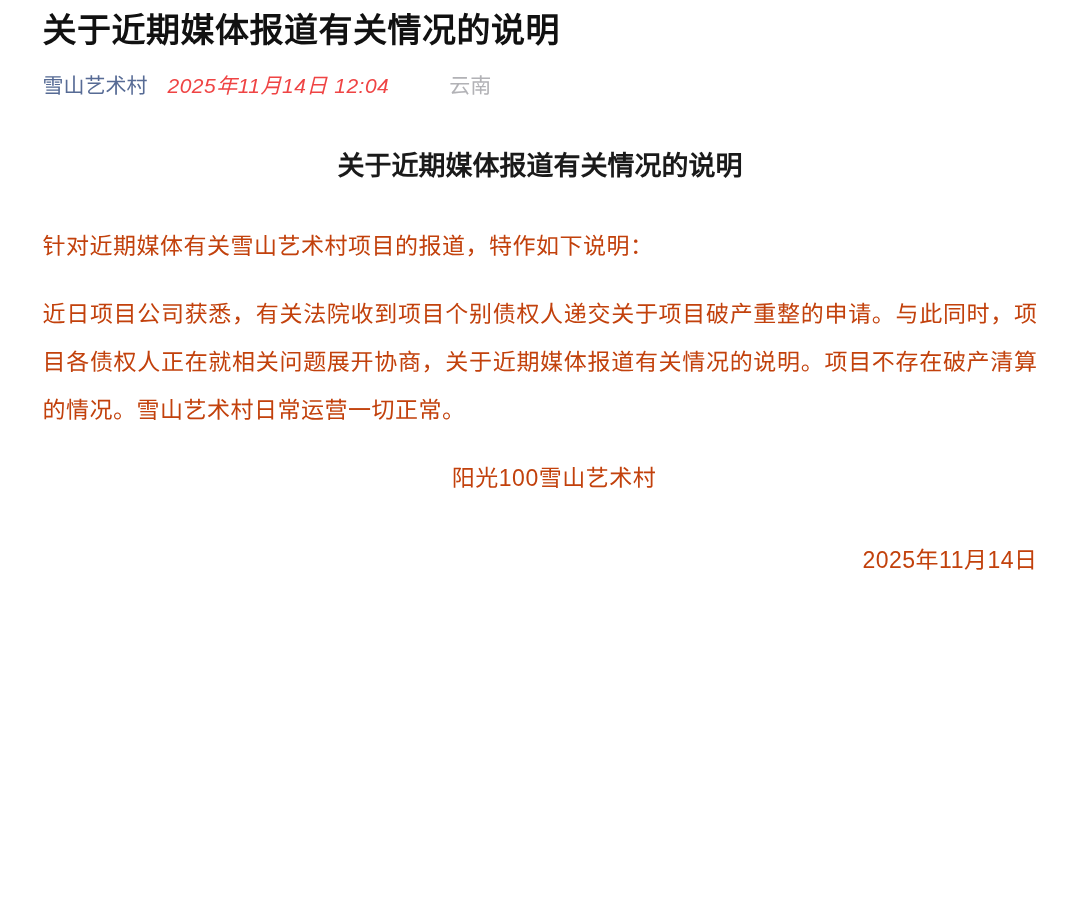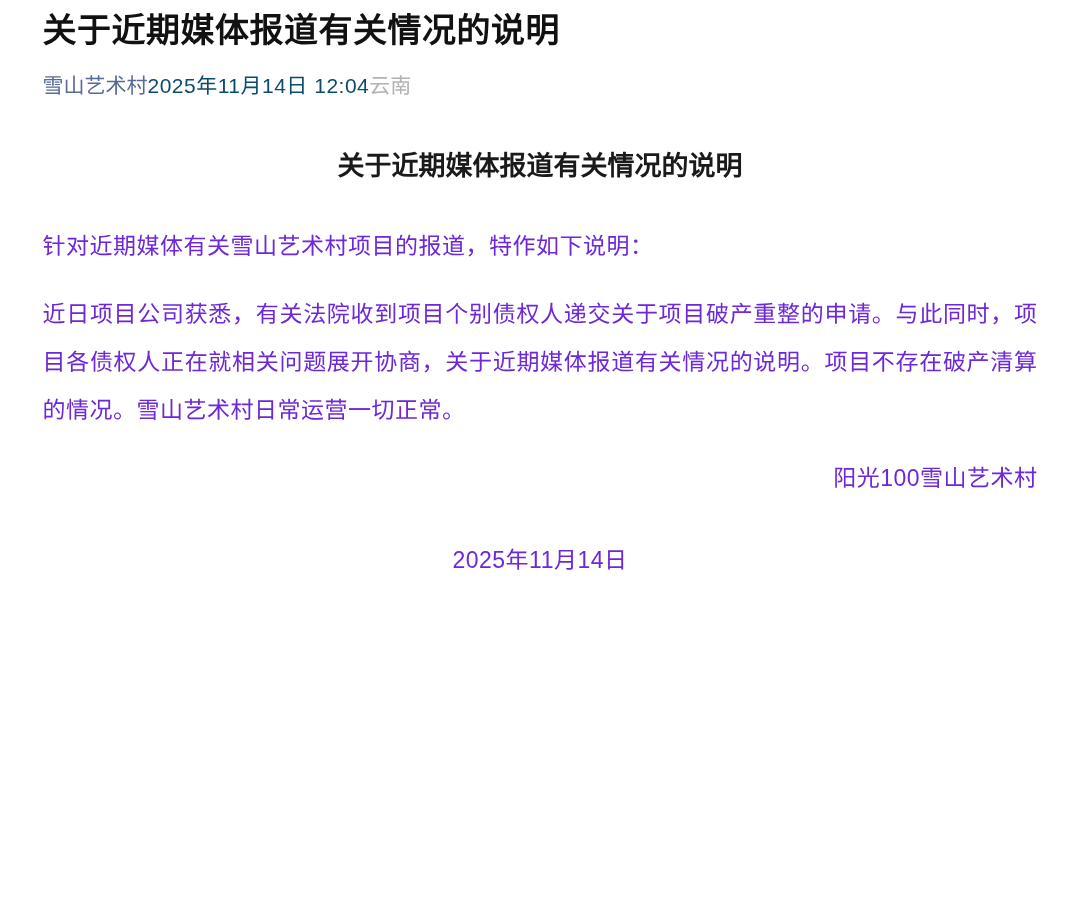--- a/index.html
+++ b/index.html
@@ -21,63 +21,66 @@
     font-size: 34px;
     line-height: 44px;
     font-weight: 700;
     color: #111111;
     letter-spacing: 0.5px;
   }
   .meta-row {
     margin-top: 20px;
     display: flex;
     align-items: center;
+    gap: 20px;
     font-size: 21px;
     line-height: 28px;
   }
   .account-link {
     color: #576b95;
     text-decoration: none;
     cursor: pointer;
     font-weight: 500;
   }
   .publish-datetime {
-    color: #0c4a6e;
+    color: #ef4444;
     letter-spacing: 0.5px;
+    font-style: italic;
   }
   .publish-location {
     color: #b2b2b6;
+    margin-left: 40px;
   }
   .article-heading {
     margin: 48px 0 0 0;
     font-size: 27px;
     line-height: 36px;
     font-weight: 700;
     text-align: center;
     color: #1a1a1a;
   }
   .para {
     margin: 20px 0 0 0;
     font-size: 23px;
     line-height: 48px;
     font-weight: 500;
-    color: #6d28d9;
+    color: #c2410c;
     text-align: justify;
     letter-spacing: 0.5px;
   }
   .para.first {
     margin-top: 38px;
   }
   .para.signature {
-    text-align: right;
+    text-align: center;
     margin-left: 28px;
   }
   .para.sign-date {
     margin-top: 34px;
-    text-align: center;
+    text-align: right;
   }
 </style>
 </head>
 <body>
 
 <div class="page">
 
   <h1 class="page-title">关于近期媒体报道有关情况的说明</h1>
 
   <div class="meta-row">

